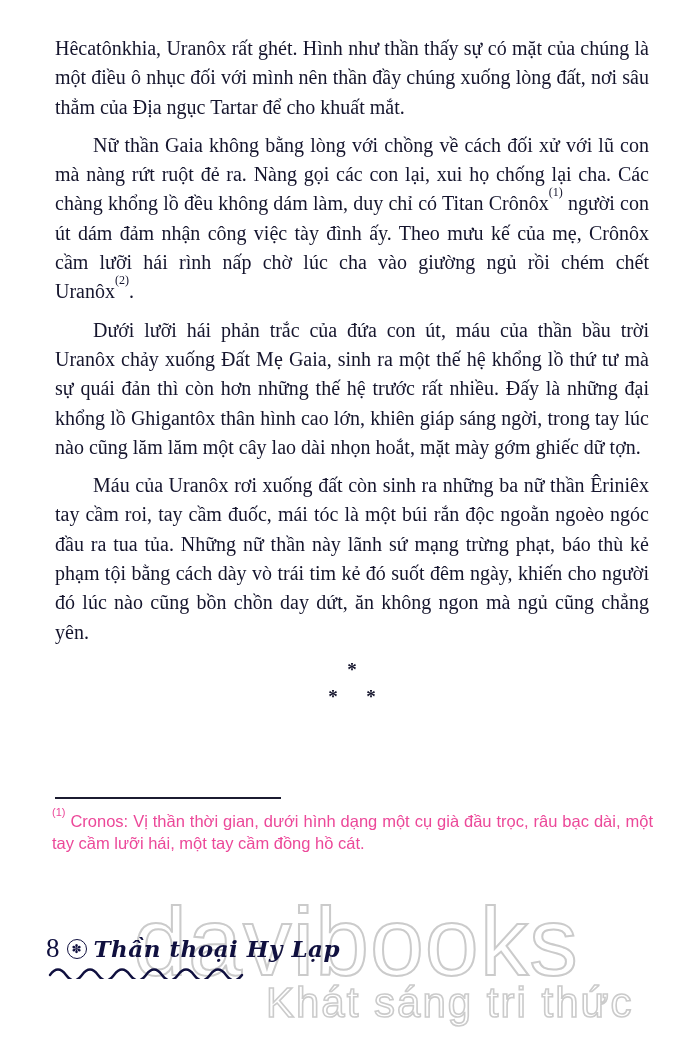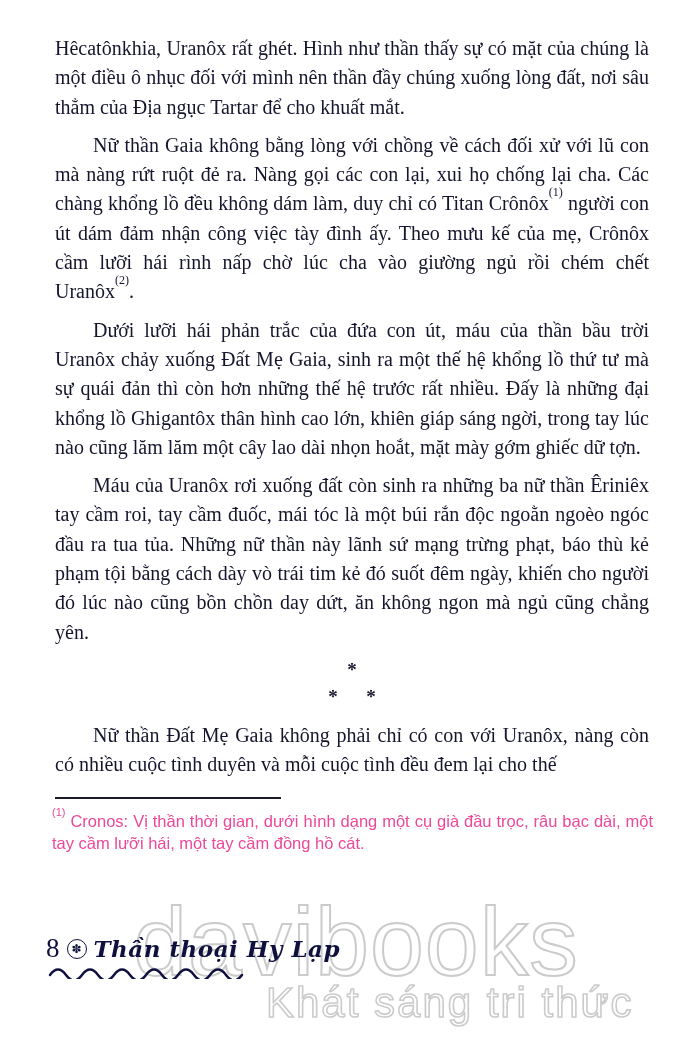--- a/index.html
+++ b/index.html
@@ -65,21 +65,20 @@
 
   <main class="content" id="content">
       <p>Hêcatônkhia, Uranôx rất ghét. Hình như thần thấy sự có mặt của chúng là một điều ô nhục đối với mình nên thần đầy chúng xuống lòng đất, nơi sâu thẳm của Địa ngục Tartar để cho khuất mắt.</p>
       <p class="indent">Nữ thần Gaia không bằng lòng với chồng về cách đối xử với lũ con mà nàng rứt ruột đẻ ra. Nàng gọi các con lại, xui họ chống lại cha. Các chàng khổng lồ đều không dám làm, duy chỉ có Titan Crônôx<sup class="fnref">(1)</sup> người con út dám đảm nhận công việc tày đình ấy. Theo mưu kế của mẹ, Crônôx cầm lưỡi hái rình nấp chờ lúc cha vào giường ngủ rồi chém chết Uranôx<sup class="fnref">(2)</sup>.</p>
       <p class="indent">Dưới lưỡi hái phản trắc của đứa con út, máu của thần bầu trời Uranôx chảy xuống Đất Mẹ Gaia, sinh ra một thế hệ khổng lồ thứ tư mà sự quái đản thì còn hơn những thế hệ trước rất nhiều. Đấy là những đại khổng lồ Ghigantôx thân hình cao lớn, khiên giáp sáng ngời, trong tay lúc nào cũng lăm lăm một cây lao dài nhọn hoắt, mặt mày gớm ghiếc dữ tợn.</p>
       <p class="indent">Máu của Uranôx rơi xuống đất còn sinh ra những ba nữ thần Êriniêx tay cầm roi, tay cầm đuốc, mái tóc là một búi rắn độc ngoằn ngoèo ngóc đầu ra tua tủa. Những nữ thần này lãnh sứ mạng trừng phạt, báo thù kẻ phạm tội bằng cách dày vò trái tim kẻ đó suốt đêm ngày, khiến cho người đó lúc nào cũng bồn chồn day dứt, ăn không ngon mà ngủ cũng chẳng yên.</p>
       <div class="stars">
         <div>*</div>
         <div class="row2">*      *</div>
       </div>
-      <p class="indent">Nữ thần Đất Mẹ Gaia không phải chỉ có con với Uranôx, nàng còn có nhiều cuộc tình duyên và mỗi cuộc tình đều đem lại cho thế</p>
     </main>
 
   <div class="fn-rule"></div>
 
   <div class="footnotes" id="footnotes">
       <div class="fn"><sup class="fnref">(1)</sup> Cronos: Vị thần thời gian, dưới hình dạng một cụ già đầu trọc, râu bạc dài, một tay cầm lưỡi hái, một tay cầm đồng hồ cát.</div>
     </div>
 
   <div class="footer">
     <div class="footer-line">

